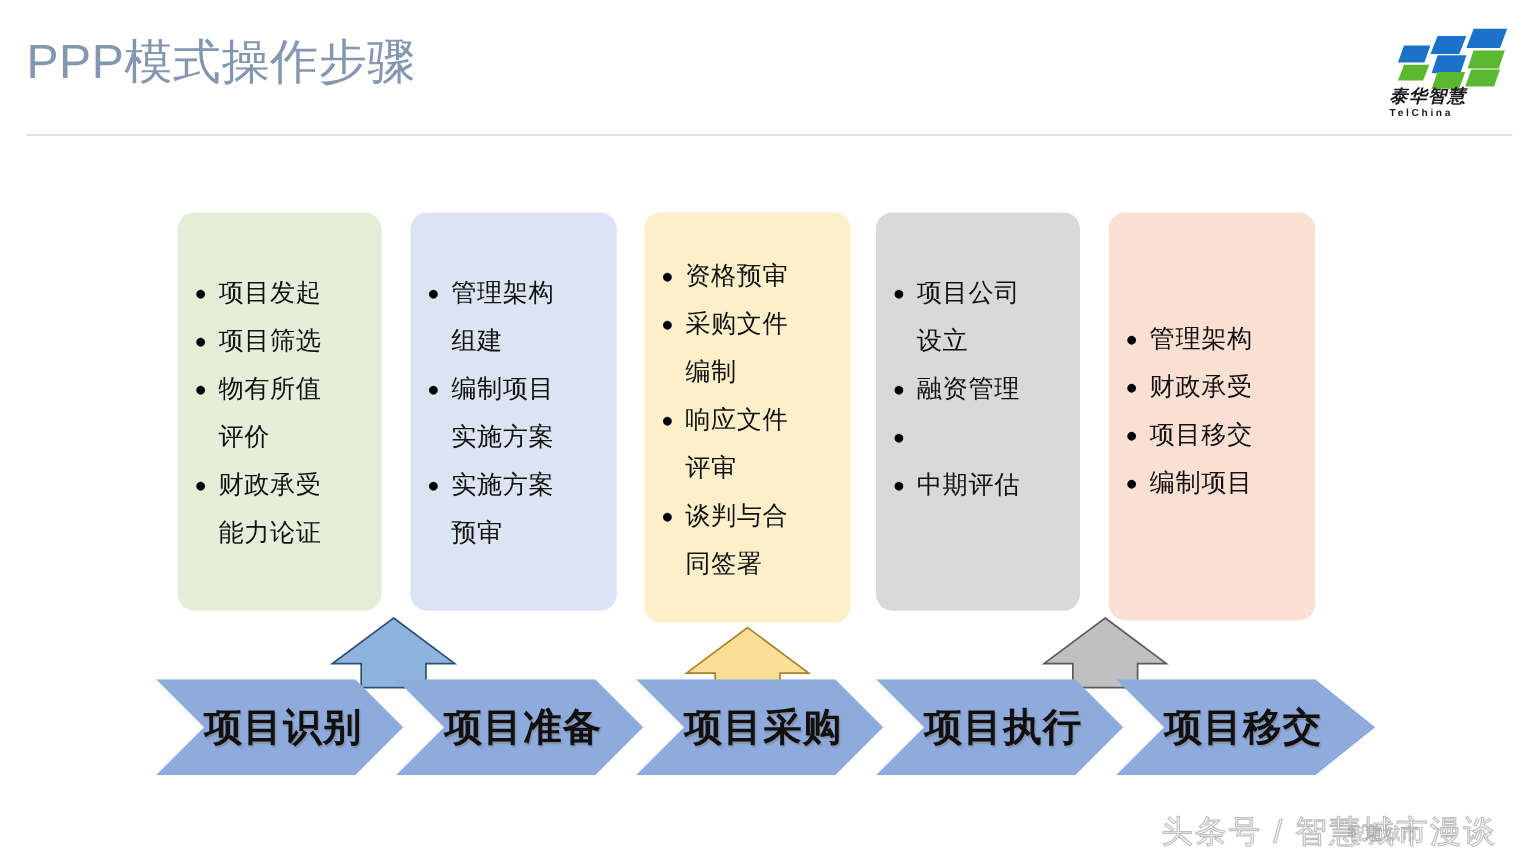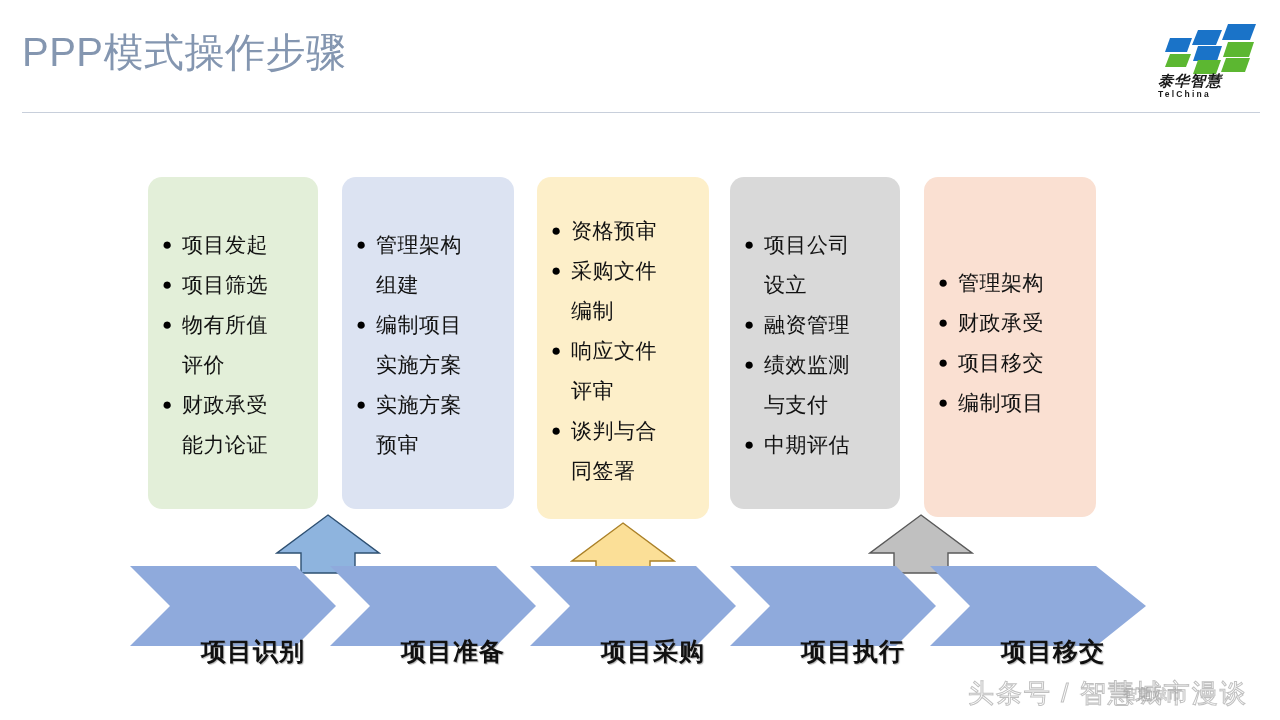--- a/index.html
+++ b/index.html
@@ -133,28 +133,27 @@
     left: 130px;
     top: 566px;
     width: 1018px;
     height: 80px;
   }
   .chev-label {
     position: absolute;
     top: 0;
     height: 80px;
     line-height: 80px;
-    font-size: 25px;
+    font-size: 32px;
     font-weight: 700;
     color: #101010;
     letter-spacing: 1px;
-    text-align: center;
+    text-align: left;
     text-shadow: 1px 1px 1px rgba(120,120,120,0.55);
     white-space: nowrap;
-    margin-top: 45px;
   }
 
   
   #watermark {
     position: absolute;
     left: 968px;
     top: 676px;
     font-size: 26px;
     line-height: 34px;
     letter-spacing: 2px;
@@ -274,22 +273,20 @@
         <span class="bullet-dot">●</span>
         <span class="bullet-text">项目公司
 设立</span>
       </li>
       <li class="bullet-item">
         <span class="bullet-dot">●</span>
         <span class="bullet-text">融资管理</span>
       </li>
       <li class="bullet-item">
         <span class="bullet-dot">●</span>
-        <span class="bullet-text">绩效监测
-与支付</span>
       </li>
       <li class="bullet-item">
         <span class="bullet-dot">●</span>
         <span class="bullet-text">中期评估</span>
       </li>
     </ul>
   </div>
 
   <div class="card" id="card-5">
     <ul class="card-list">

